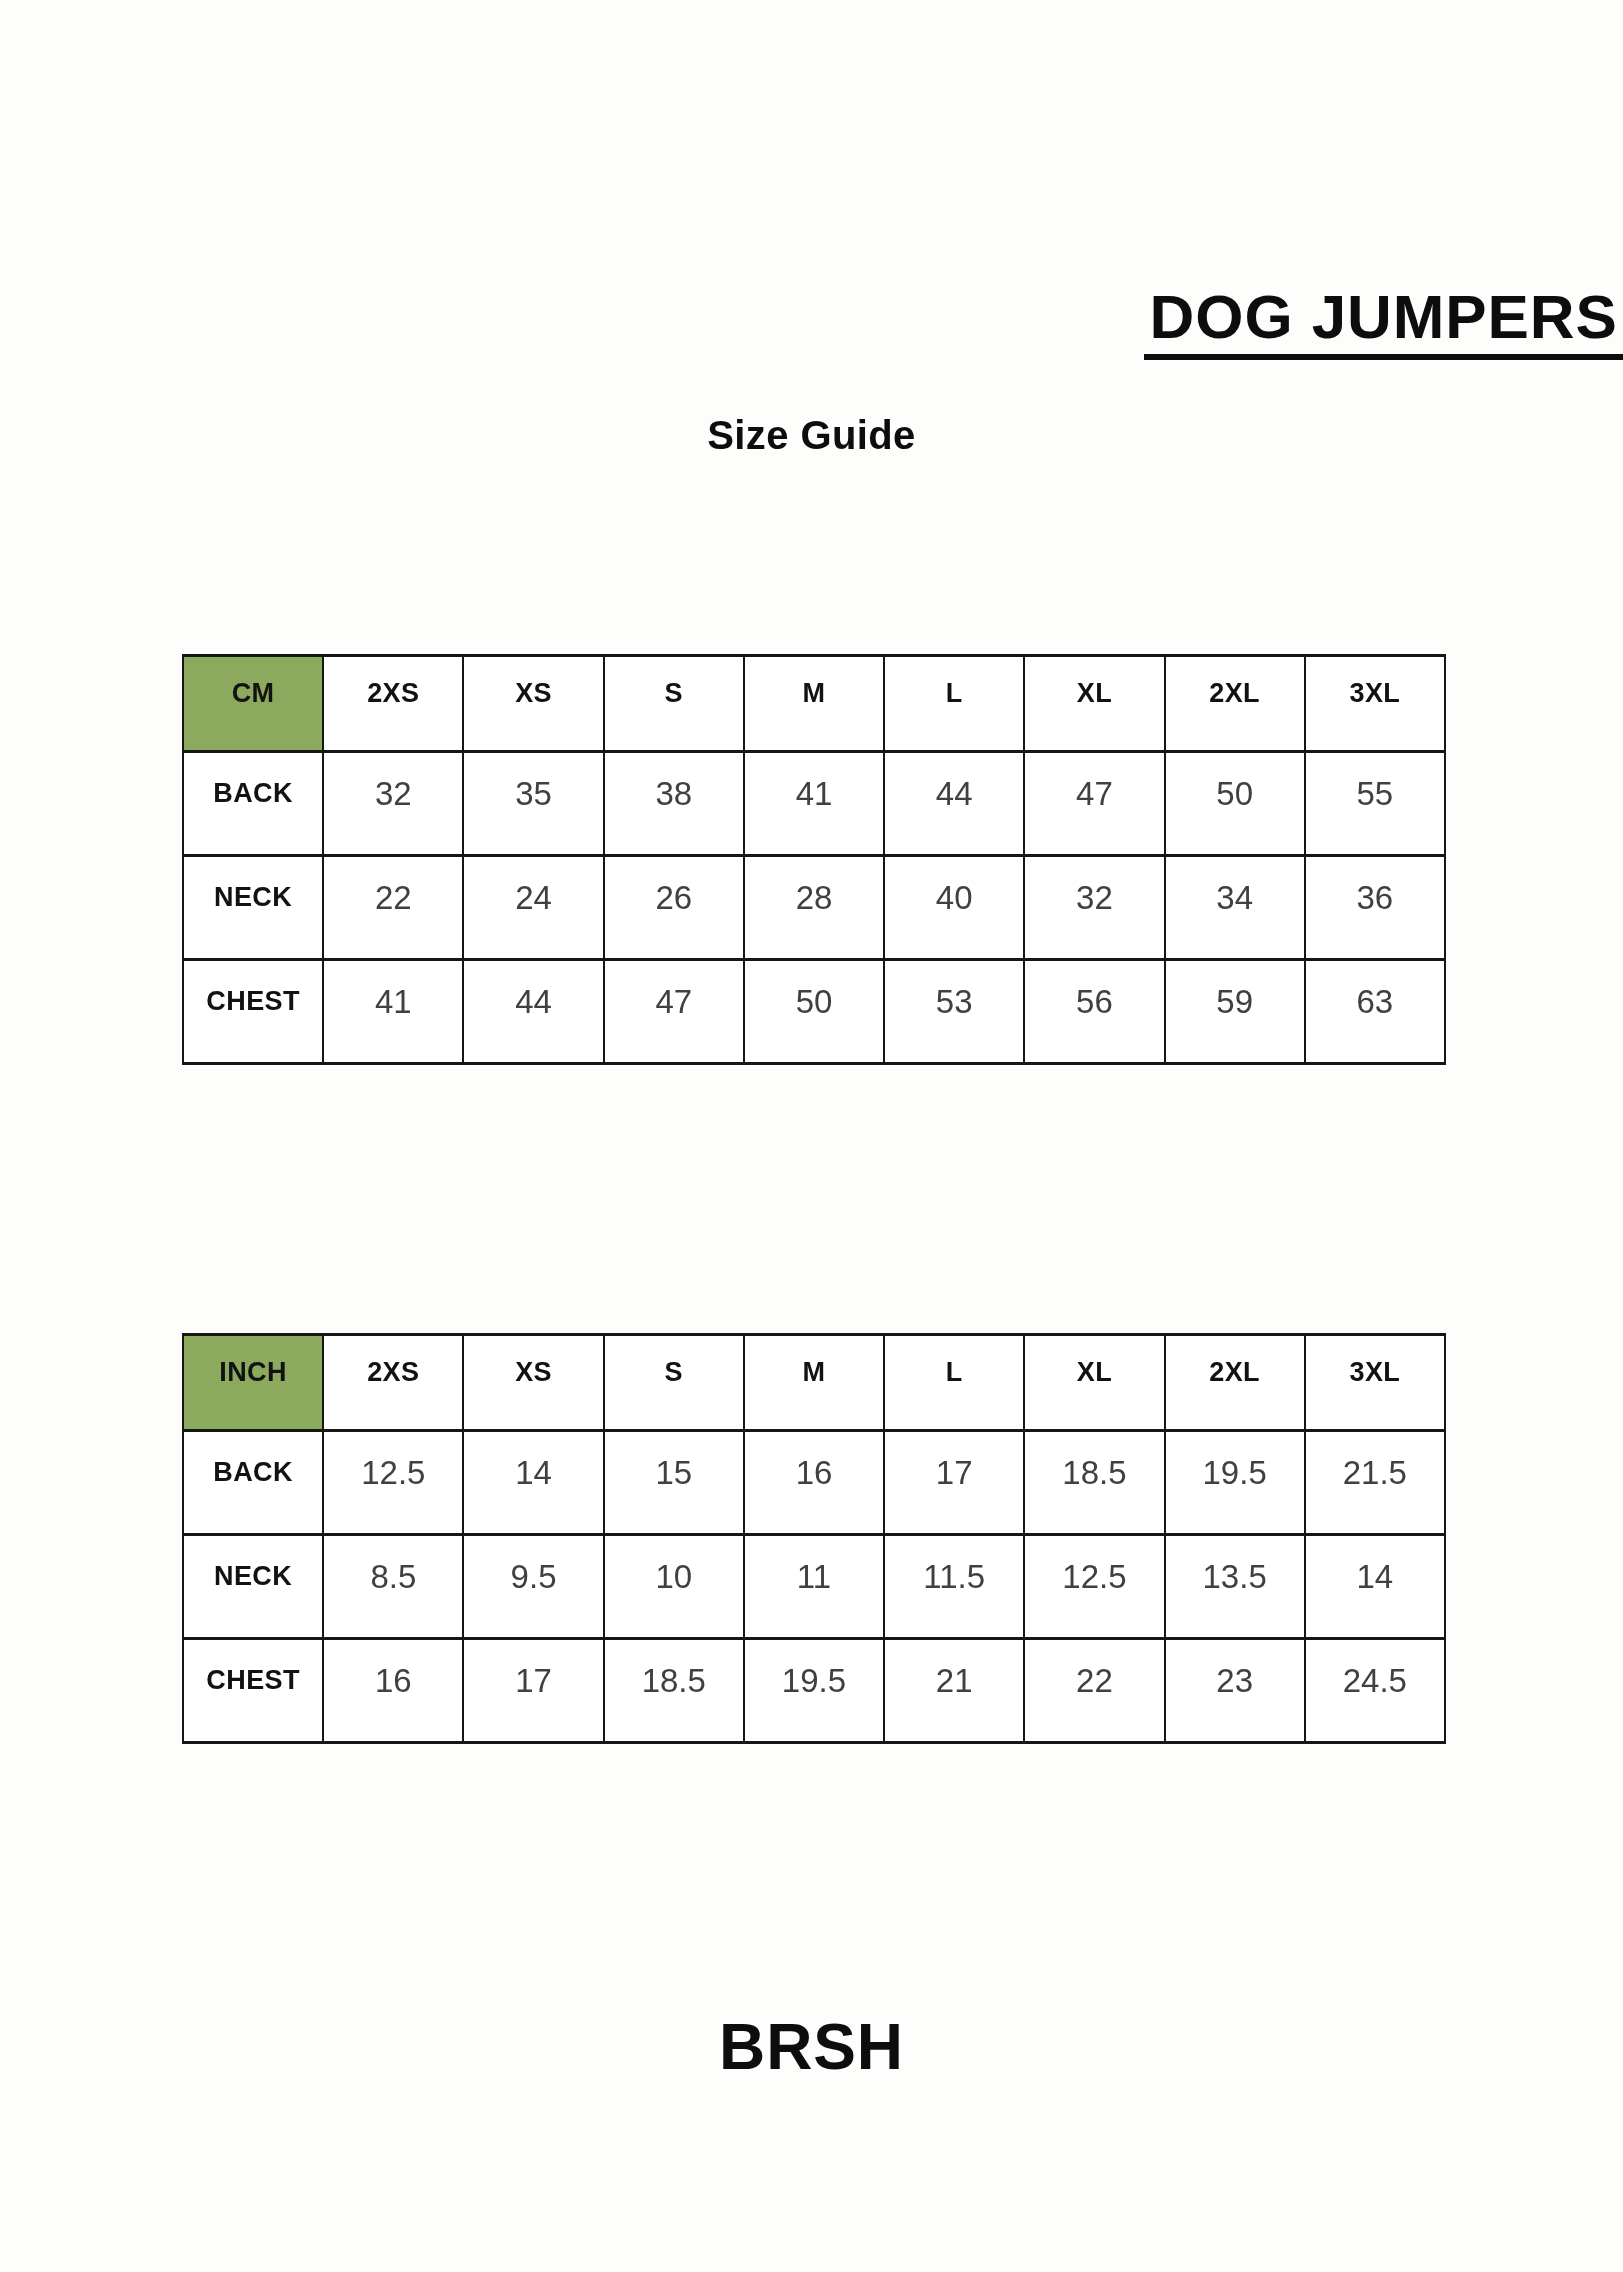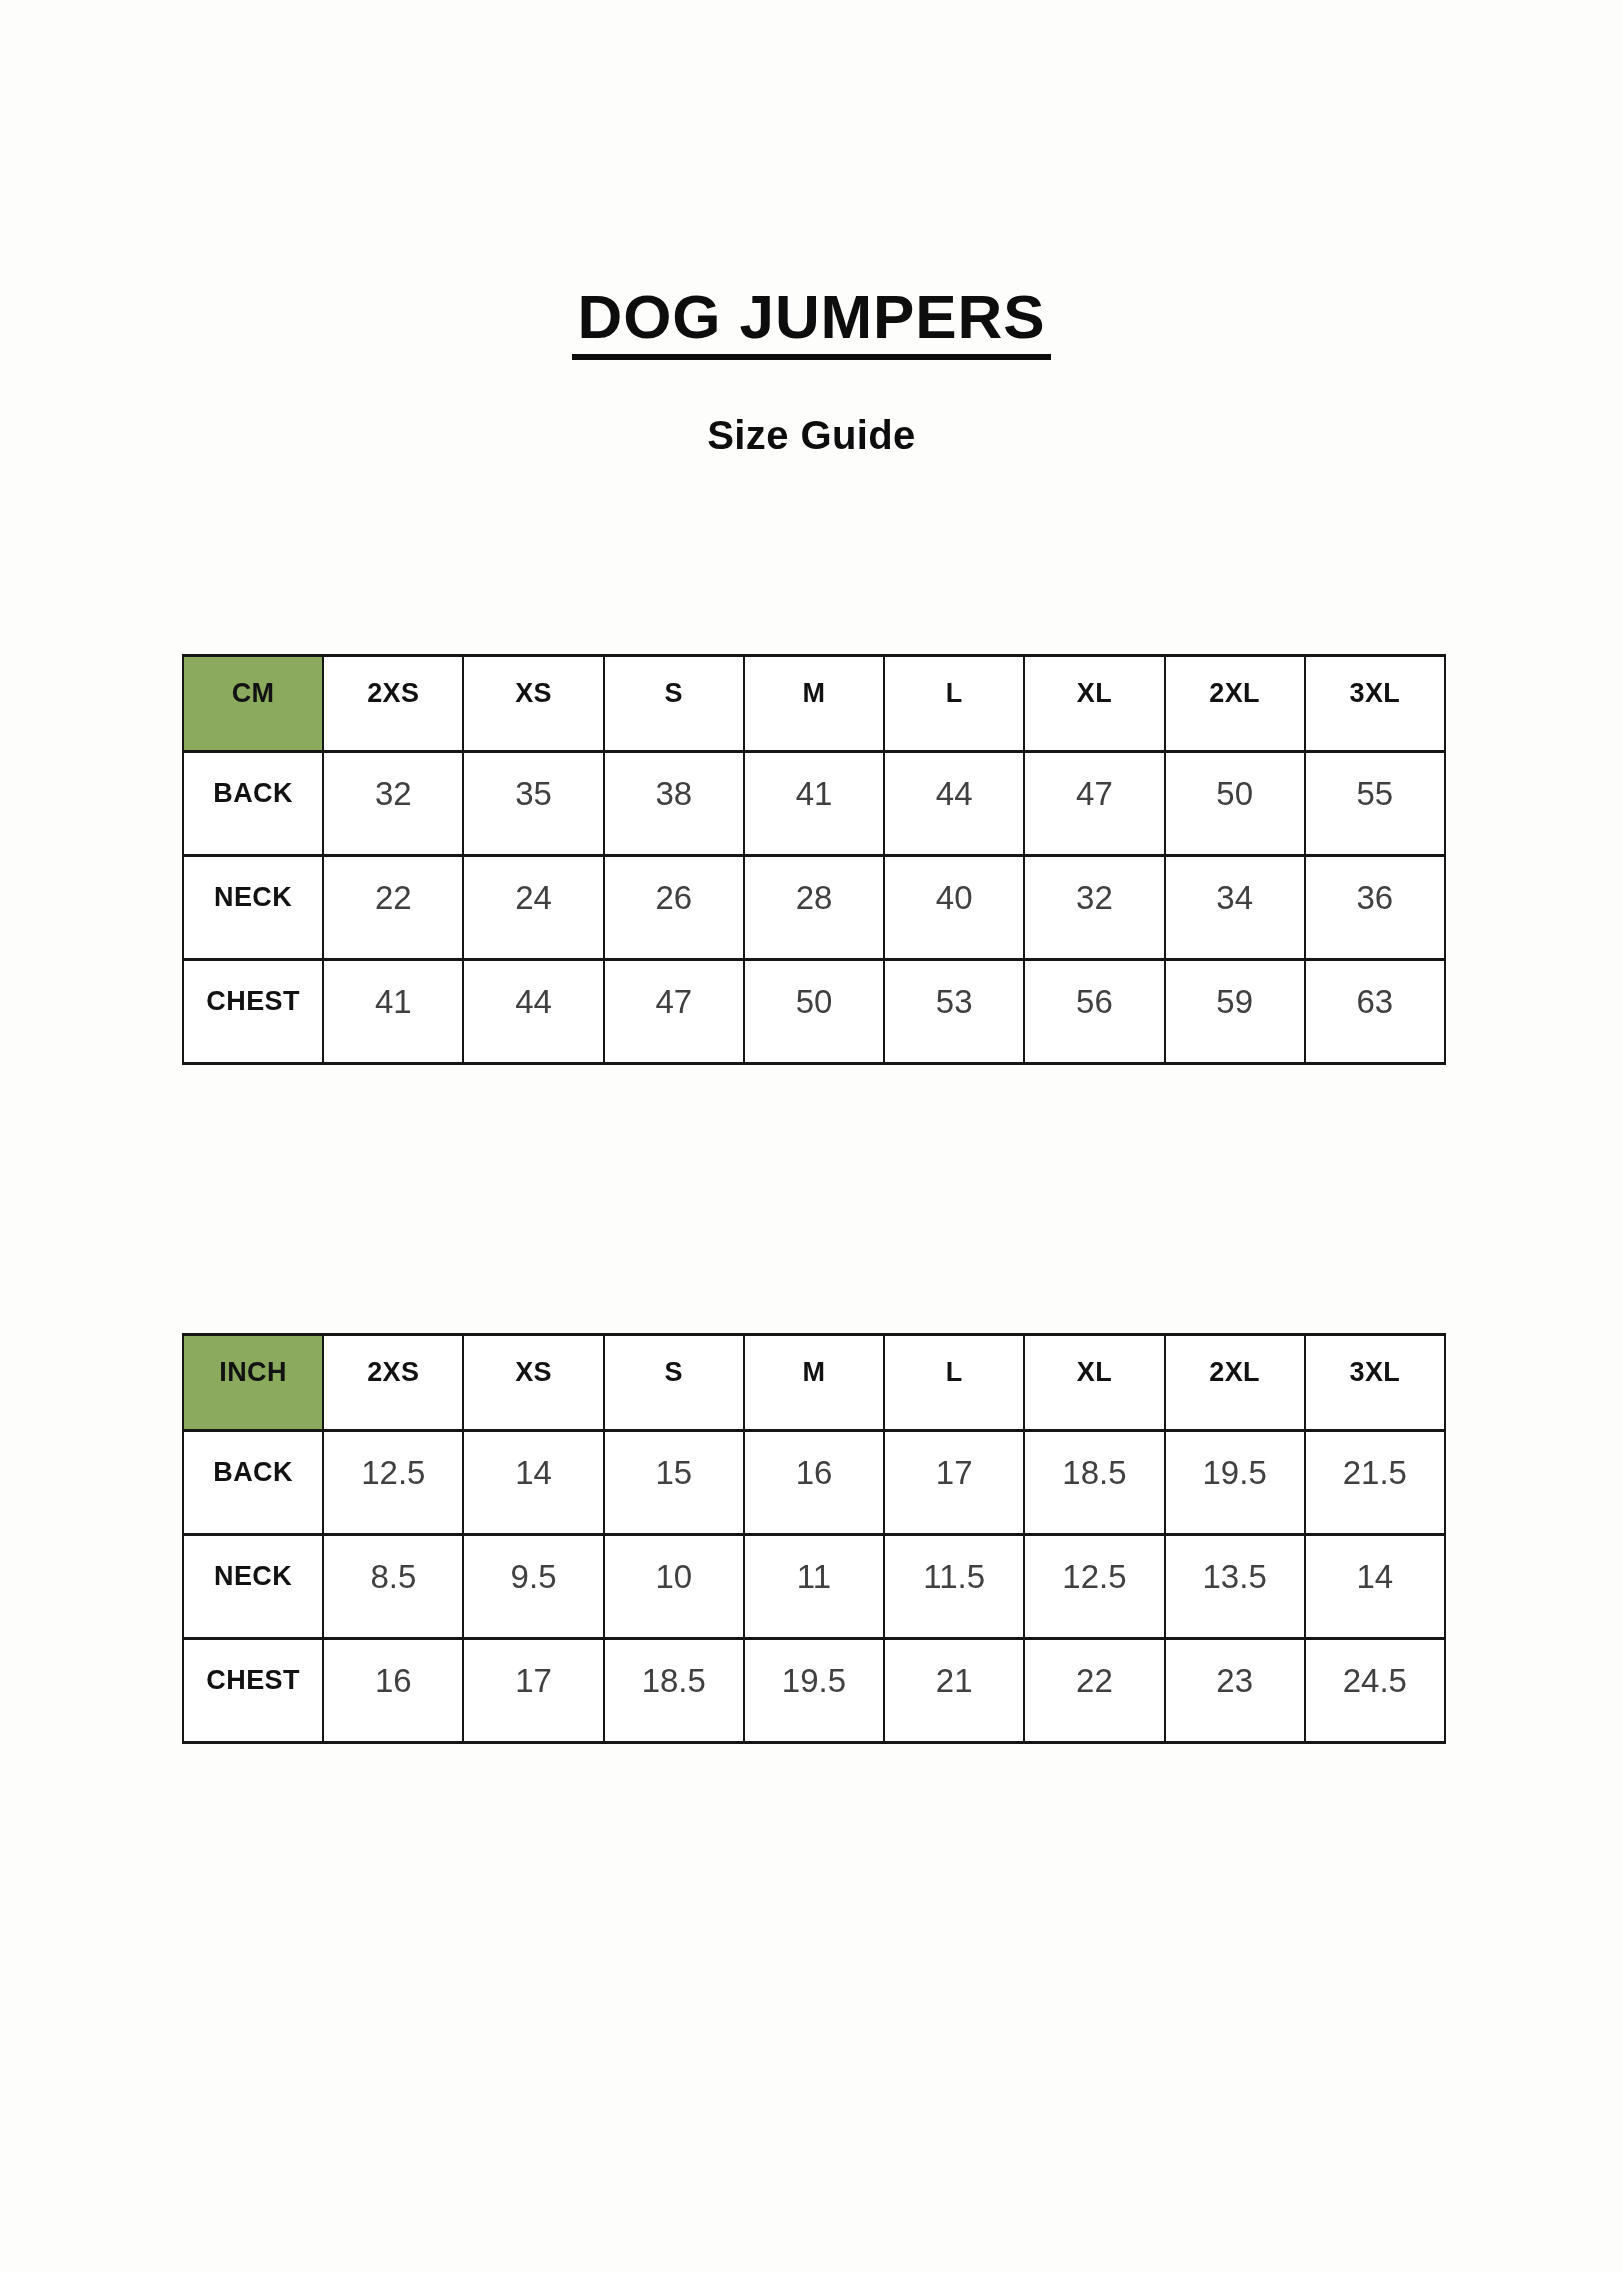--- a/index.html
+++ b/index.html
@@ -17,21 +17,21 @@
     color: #111111;
     overflow: hidden;
   }
 
   
   .title-wrap {
     position: absolute;
     top: 286px;
     left: 0;
     width: 100%;
-    text-align: center;
+    text-align: right;
   }
   .title {
     display: inline-block;
     margin: 0;
     font-size: 62px;
     font-weight: 700;
     line-height: 1;
     letter-spacing: 0.9px;
     color: #0d0d0d;
     border-bottom: 6.2px solid #0d0d0d;
@@ -221,15 +221,18 @@
         <td>18.5</td>
         <td>19.5</td>
         <td>21</td>
         <td>22</td>
         <td>23</td>
         <td>24.5</td>
       </tr>
     </tbody>
   </table>
 
+  <div class="brand-wrap">
+    <div class="brand">BRSH</div>
+  </div>
 
 </div>
 
 
 </body></html>

